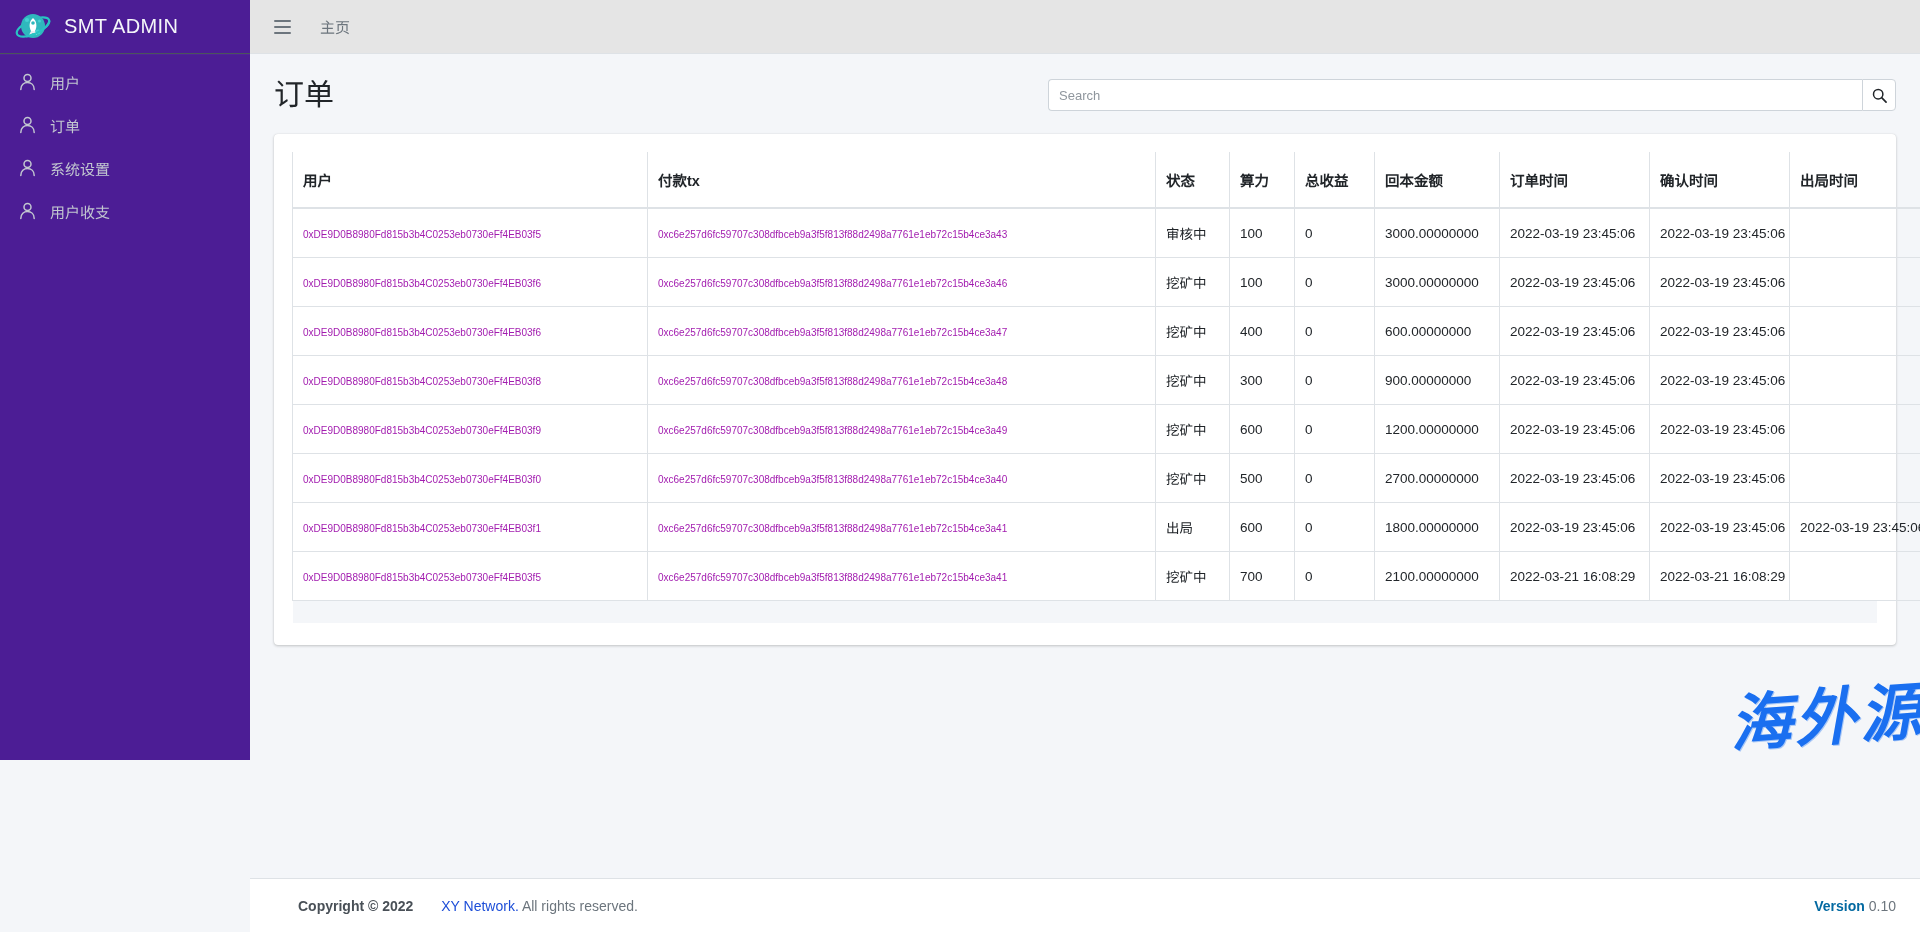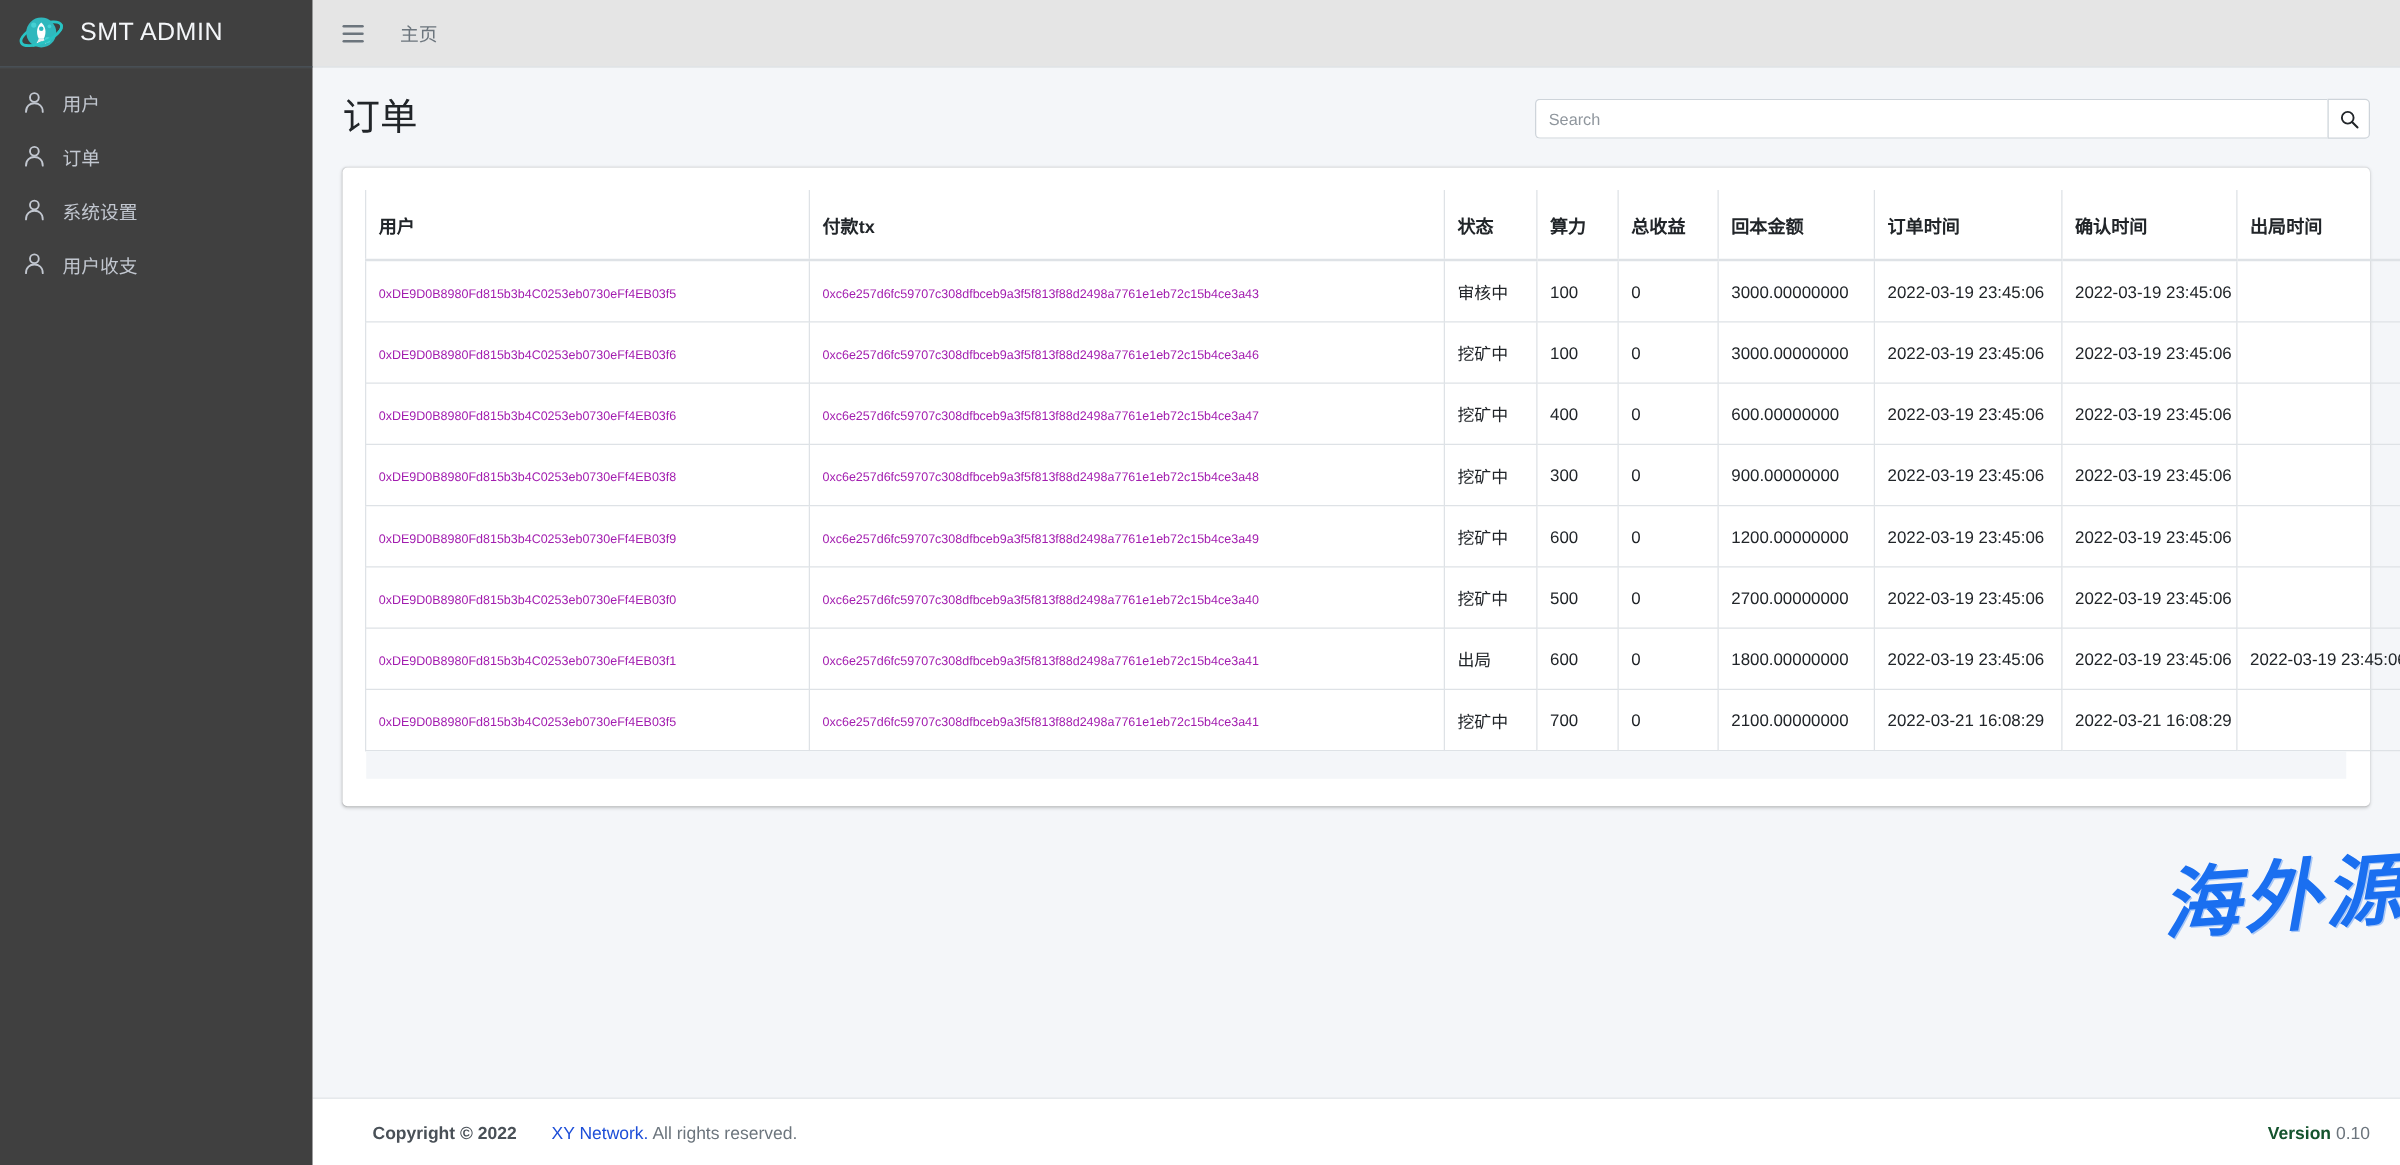--- a/index.html
+++ b/index.html
@@ -10,22 +10,22 @@
     overflow: hidden;
     font-family: "Liberation Sans", "DejaVu Sans", sans-serif;
     background: #f4f6f9;
   }
 
   .app { position: relative; width: 1920px; height: 932px; }
 
   
   .sidebar {
     position: absolute; left: 0; top: 0;
-    width: 250px; height: 932px;
-    background: #404040;
+    width: 250px; height: 760px;
+    background: #4c1d95;
     color: #c2c7d0;
     z-index: 5;
   }
   .brand {
     height: 54px;
     display: flex; align-items: center;
     padding: 0 14px;
     border-bottom: 1px solid #4b545c;
     box-shadow: 0 1px 0 rgba(255,255,255,0.03);
   }
@@ -105,21 +105,21 @@
   }
   .page-title {
     font-size: 30px;
     color: #212529;
     font-weight: 400;
     margin: 0;
     line-height: 1;
   }
   .search-group {
     display: flex;
-    width: 668px;
+    width: 848px;
     height: 32px;
   }
   .search-input {
     flex: 1 1 auto;
     border: 1px solid #ced4da;
     border-right: none;
     border-radius: 4px 0 0 4px;
     padding: 0 10px;
     font-size: 13px;
     color: #495057;
@@ -222,21 +222,21 @@
     background: #ffffff;
     border-top: 1px solid #dee2e6;
     display: flex; align-items: center; justify-content: space-between;
     padding: 0 24px;
     font-size: 14px;
     color: #6c757d;
     z-index: 3;
   }
   .footer-left strong { color: #495057; margin-left: 24px; }
   .footer-left a { color: #1d4ed8; text-decoration: none; font-weight: normal; margin-left: 24px; }
-  .footer-right strong { color: #14532d; }
+  .footer-right strong { color: #0369a1; }
 </style>
 </head>
 <body>
 
 <div class="app">
 
   <aside class="sidebar">
     <div class="brand">
       <div class="brand-logo">
         <svg width="38" height="38" viewBox="0 0 38 38">

